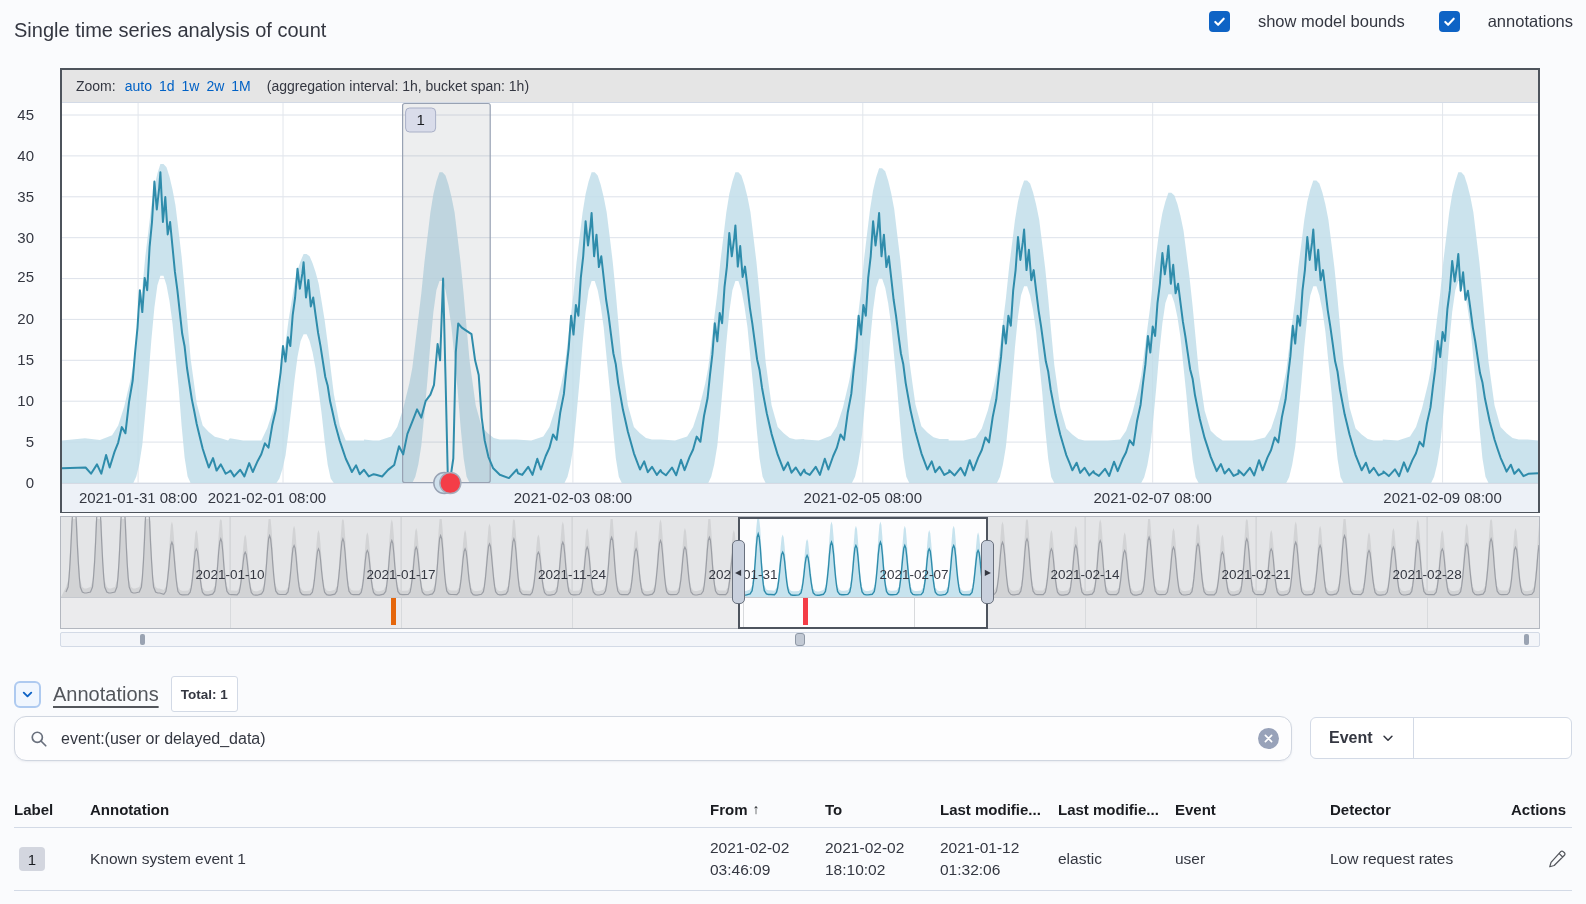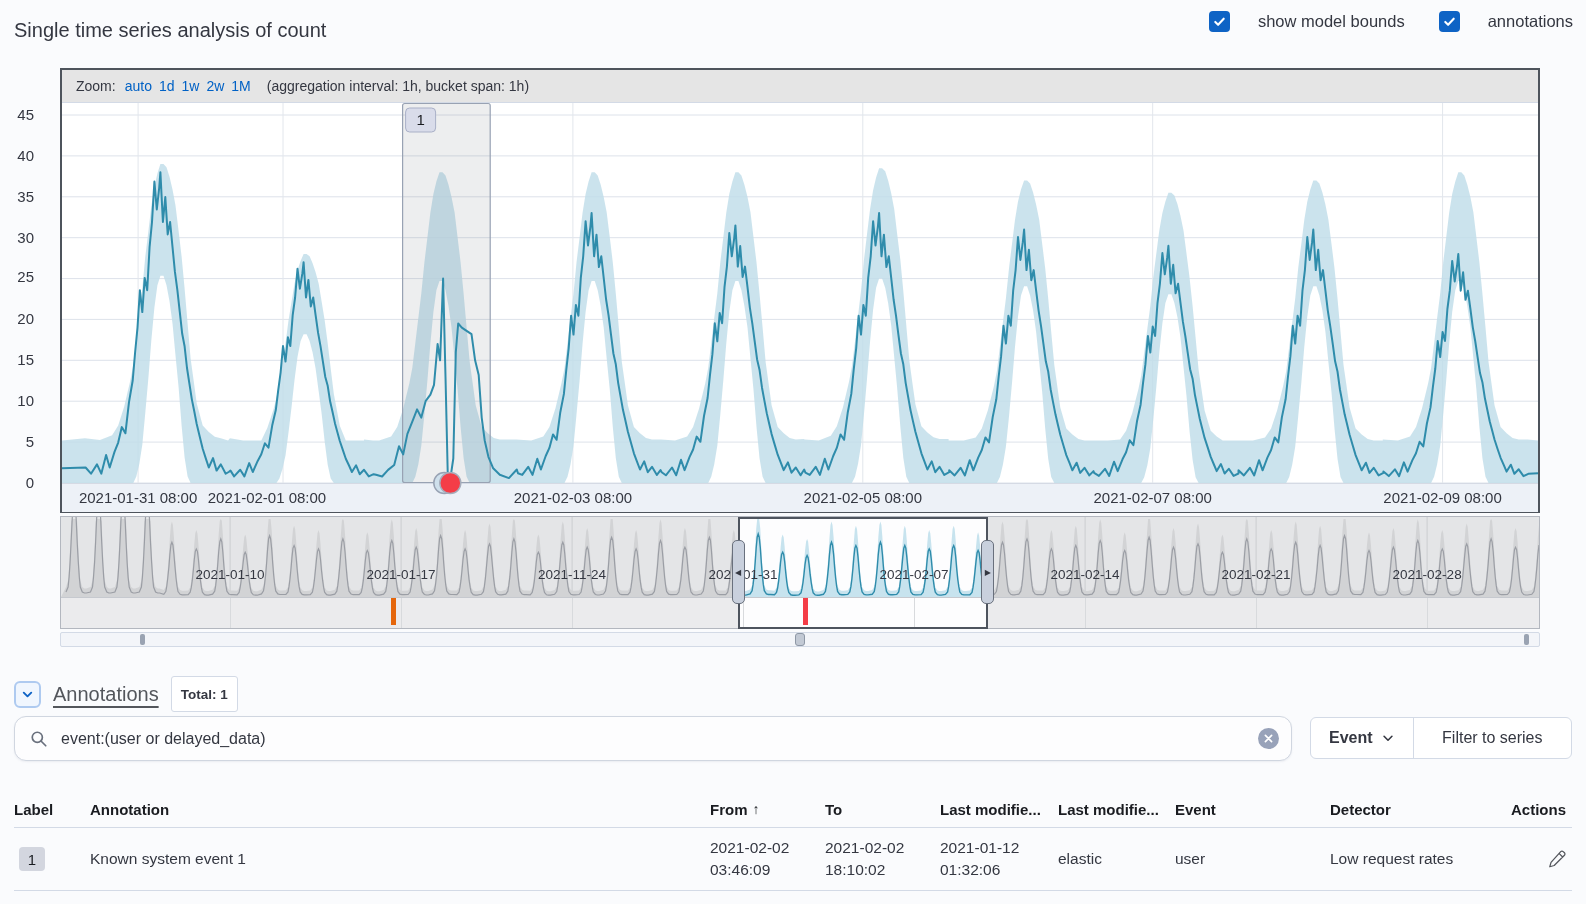--- a/index.html
+++ b/index.html
@@ -229,23 +229,20 @@
   </span>
 </div>
 
 <div class="btn-group">
   <div class="bg-btn event">
     <span>Event</span>
     <svg viewBox="0 0 16 16" width="14" height="14">
         <path d="M3.5 6l4.5 4.5L12.5 6" fill="none" stroke="#343741" stroke-width="1.8" stroke-linecap="round" stroke-linejoin="round"></path>
       </svg>
   </div>
-  <div class="bg-btn filter">
-    <span>Filter to series</span>
-  </div>
 </div>
 
 <div class="table">
   <div class="thead">
     <div class="th">
         <span>Label</span>
       </div>
     <div class="th">
         <span>Annotation</span>
       </div>

